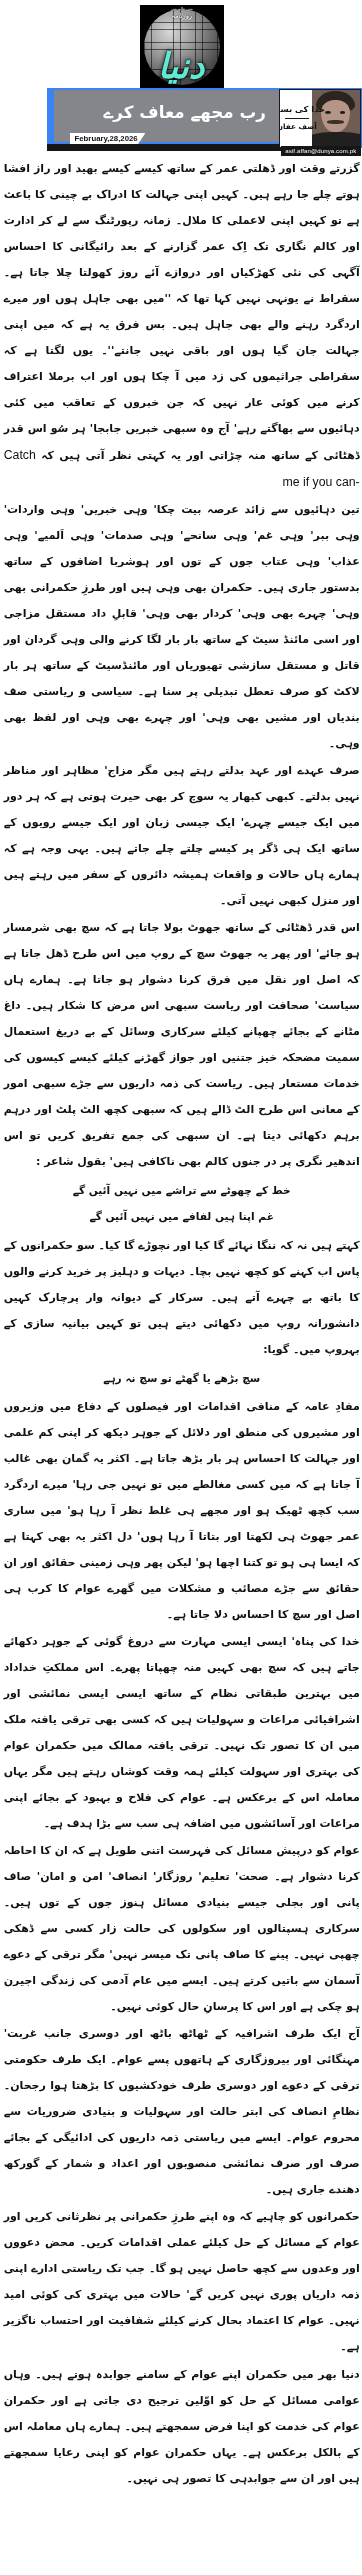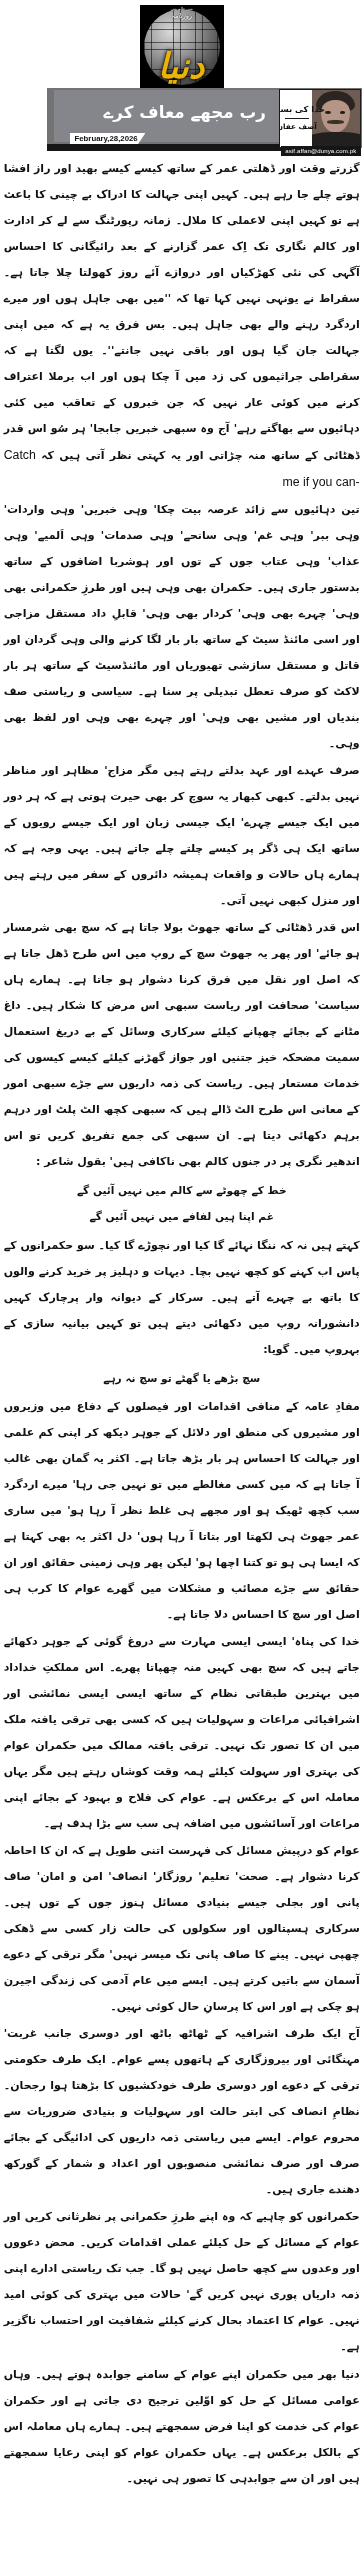--- a/index.html
+++ b/index.html
@@ -69,21 +69,21 @@
       rgba(0,0,0,0.55) 0.6px,
       rgba(255,255,255,0) 0.6px,
       rgba(255,255,255,0) 7.3px);
     border-radius: 50%;
   }
   .masthead-name {
     position: absolute;
     left: 0; right: 1px;
     bottom: 5.6px;
     text-align: center;
-    color: #eab308;
+    color: #5eead4;
     font-family: "DejaVu Sans", sans-serif;
     font-size: 35px;
     line-height: 0.95;
     font-weight: 700;
     text-shadow: 0 0 2.2px #000, 0 0 5px #000;
     letter-spacing: -1.1px;
     z-index: 3;
   }
   .masthead-kicker {
     position: absolute;
@@ -105,21 +105,21 @@
     font-size: 3.9px;
     z-index: 3;
     text-shadow: 0 0 1.1px #000;
   }
 
   
   .header-bar {
     position: relative;
     width: 316px;
     height: 60px;
-    background: #737373;
+    background: #3b82f6;
   }
   .grey-band {
     position: absolute;
     left: 6.7px;
     top: 2.2px;
     width: 262px;
     height: 52px;
     background: #84868c;
   }
   .article-title {
@@ -347,21 +347,21 @@
   <p>
     <span>گزرتے وقت اور ڈھلتی عمر کے ساتھ کیسے کیسے بھید اور راز افشا ہوتے چلے جا رہے ہیں۔ کہیں اپنی جہالت کا ادراک بے چینی کا باعث ہے تو کہیں اپنی لاعملی کا ملال۔ زمانہ رپورٹنگ سے لے کر ادارت اور کالم نگاری تک اِک عمر گزارنے کے بعد رائیگانی کا احساس آگہی کی نئی کھڑکیاں اور دروازے آئے روز کھولتا چلا جاتا ہے۔ سقراط نے یونہی نہیں کہا تھا کہ ''میں بھی جاہل ہوں اور میرے اردگرد رہنے والے بھی جاہل ہیں۔ بس فرق یہ ہے کہ میں اپنی جہالت جان گیا ہوں اور باقی نہیں جانتے''۔ یوں لگتا ہے کہ سقراطی جراثیموں کی زد میں آ چکا ہوں اور اب برملا اعتراف کرنے میں کوئی عار نہیں کہ جن خبروں کے تعاقب میں کئی دہائیوں سے بھاگتے رہے' آج وہ سبھی خبریں جابجا' ہر سُو اس قدر ڈھٹائی کے ساتھ منہ چڑاتی اور یہ کہتی نظر آتی ہیں کہ</span>
     <span class="latin">Catch me if you can-</span>
   </p>
 
   <p>تین دہائیوں سے زائد عرصہ بیت چکا' وہی خبریں' وہی واردات' وہی ببر' وہی غم' وہی سانحے' وہی صدمات' وہی اَلمیے' وہی عذاب' وہی عتاب جوں کے توں اور ہوشربا اضافوں کے ساتھ بدستور جاری ہیں۔ حکمران بھی وہی ہیں اور طرزِ حکمرانی بھی وہی' چہرے بھی وہی' کردار بھی وہی' قابلِ داد مستقل مزاجی اور اسی مائنڈ سیٹ کے ساتھ بار بار لگا کرنے والی وہی گردان اور قاتل و مستقل سازشی تھیوریاں اور مائنڈسیٹ کے ساتھ ہر بار لاکٹ کو صرف تعطل تبدیلی پر سنا ہے۔ سیاسی و ریاستی صف بندیاں اور مشیں بھی وہی' اور چہرے بھی وہی اور لفظ بھی وہی۔</p>
   <p>صرف عہدے اور عہد بدلتے رہتے ہیں مگر مزاج' مظاہر اور مناظر نہیں بدلتے۔ کبھی کبھار یہ سوچ کر بھی حیرت ہوتی ہے کہ ہر دور میں ایک جیسے چہرے' ایک جیسی زبان اور ایک جیسے رویوں کے ساتھ ایک ہی ڈگر پر کیسے چلتے چلے جاتے ہیں۔ یہی وجہ ہے کہ ہمارے ہاں حالات و واقعات ہمیشہ دائروں کے سفر میں رہتے ہیں اور منزل کبھی نہیں آتی۔</p>
   <p>اس قدر ڈھٹائی کے ساتھ جھوٹ بولا جاتا ہے کہ سچ بھی شرمسار ہو جائے' اور پھر یہ جھوٹ سچ کے روپ میں اس طرح ڈھل جاتا ہے کہ اصل اور نقل میں فرق کرنا دشوار ہو جاتا ہے۔ ہمارے ہاں سیاست' صحافت اور ریاست سبھی اس مرض کا شکار ہیں۔ داغ مٹانے کے بجائے چھپانے کیلئے سرکاری وسائل کے بے دریغ استعمال سمیت مضحکہ خیز جتنیں اور جواز گھڑنے کیلئے کیسے کیسوں کی خدمات مستعار ہیں۔ ریاست کی ذمہ داریوں سے جڑے سبھی امور کے معانی اس طرح الٹ ڈالے ہیں کہ سبھی کچھ الٹ پلٹ اور درہم برہم دکھائی دیتا ہے۔ ان سبھی کی جمع تفریق کریں تو اس اندھیر نگری پر در جنوں کالم بھی ناکافی ہیں' بقول شاعر :</p>
 
   <div class="verse">
-    <div>خط کے چھوٹے سے کالم میں نہیں آئیں گے</div>
+    <div>خط کے چھوٹے سے تراشے میں نہیں آئیں گے</div>
     <div>غم اپنا ہیں لفافے میں نہیں آئیں گے</div>
   </div>
 
   <p>کہتے ہیں نہ کہ ننگا نہائے گا کیا اور نچوڑے گا کیا۔ سو حکمرانوں کے پاس اب کہنے کو کچھ نہیں بچا۔ دیہات و دہلیز پر خرید کرنے والوں کا باتھ بے چہرے آتے ہیں۔ سرکار کے دیوانہ وار پرچارک کہیں دانشورانہ روپ میں دکھائی دیتے ہیں تو کہیں بیانیہ سازی کے بہروپ میں۔ گویا:</p>
 
   <div class="verse">
     <div>سچ بڑھے یا گھٹے تو سچ نہ رہے</div>
   </div>
 
   <p>مفادِ عامہ کے منافی اقدامات اور فیصلوں کے دفاع میں وزیروں اور مشیروں کی منطق اور دلائل کے جوہر دیکھ کر اپنی کم علمی اور جہالت کا احساس ہر بار بڑھ جاتا ہے۔ اکثر یہ گمان بھی غالب آ جاتا ہے کہ میں کسی مغالطے میں تو نہیں جی رہا' میرے اردگرد سب کچھ ٹھیک ہو اور مجھے ہی غلط نظر آ رہا ہو' میں ساری عمر جھوٹ ہی لکھتا اور بتاتا آ رہا ہوں' دل اکثر یہ بھی کہتا ہے کہ ایسا ہی ہو تو کتنا اچھا ہو' لیکن پھر وہی زمینی حقائق اور ان حقائق سے جڑے مصائب و مشکلات میں گھرے عوام کا کرب ہی اصل اور سچ کا احساس دلا جاتا ہے۔</p>

